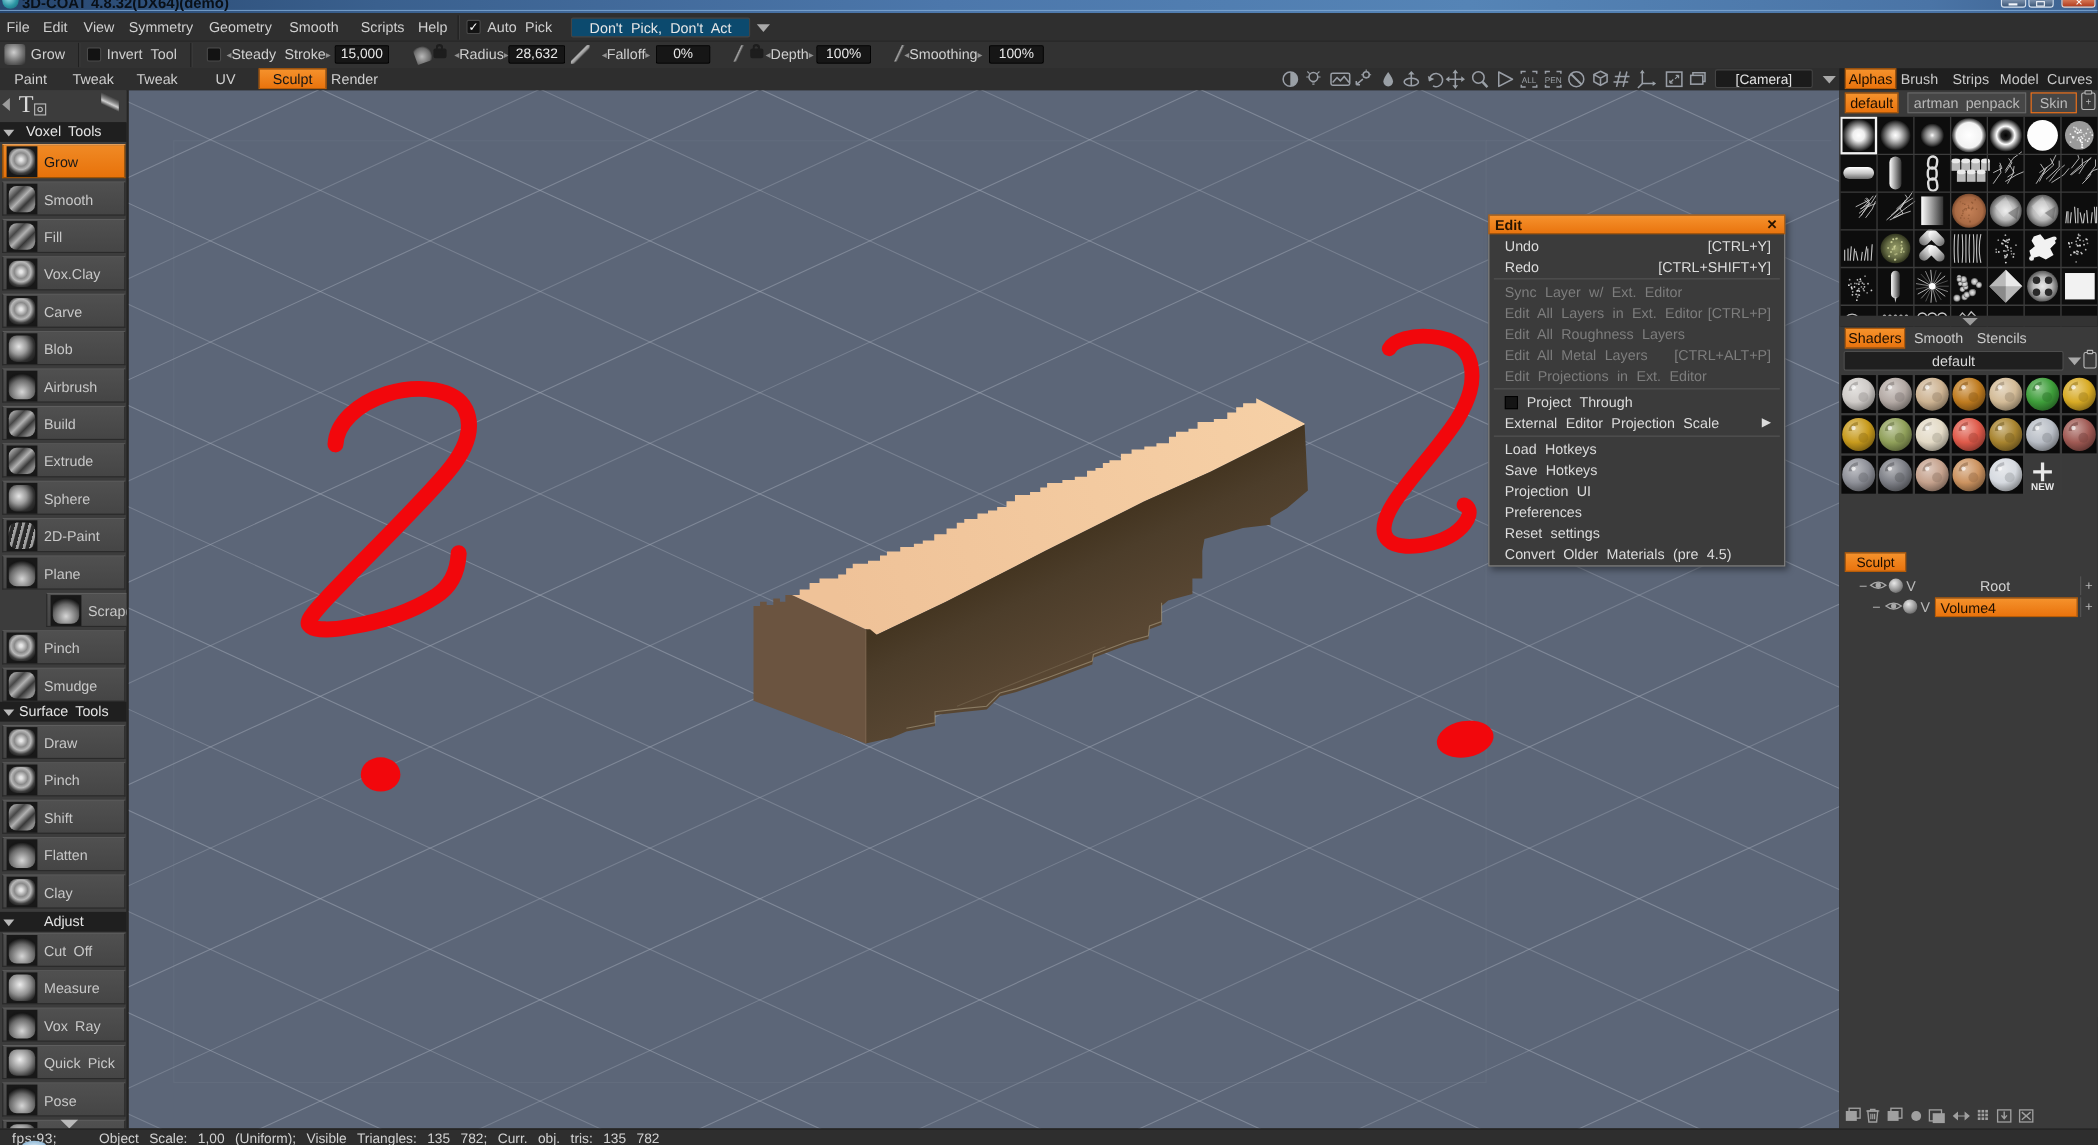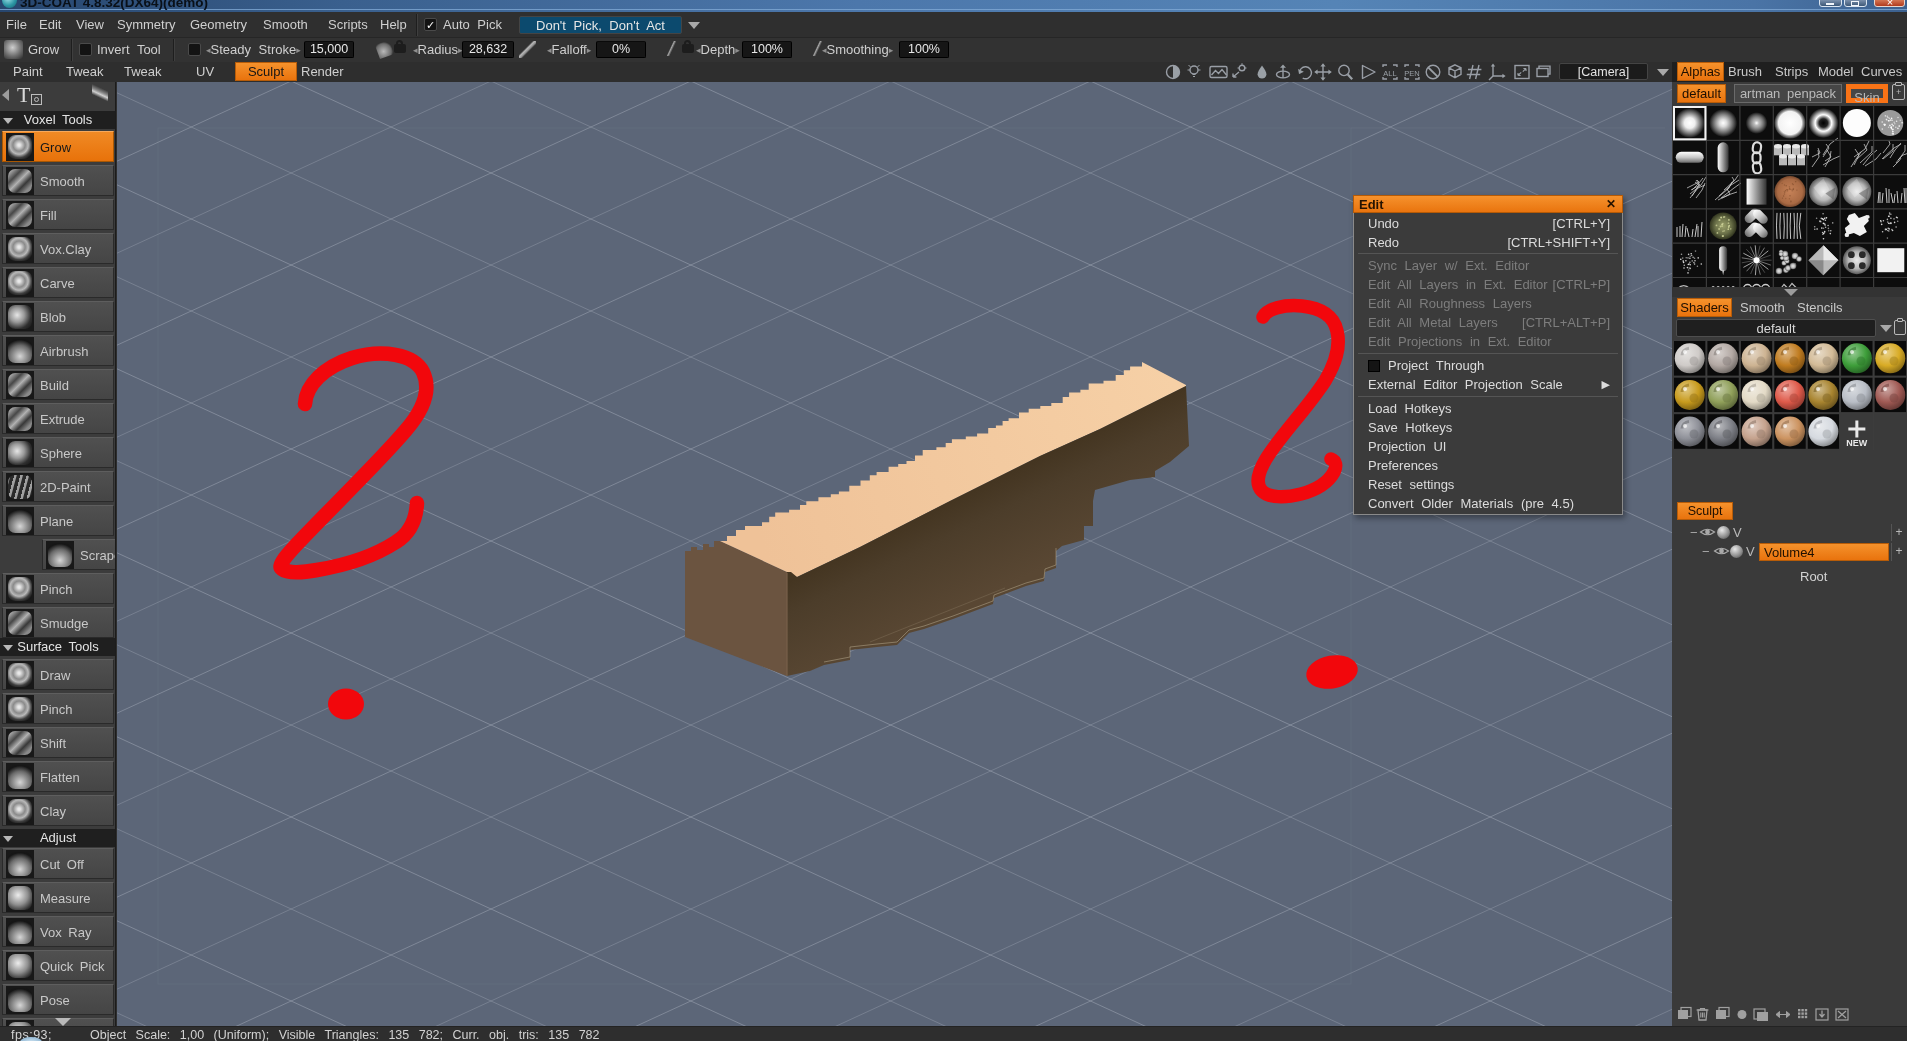--- a/index.html
+++ b/index.html
@@ -403,21 +403,21 @@
 <div class="abs" style="left:1672px;top:62px;width:235px;height:964px;background:#3a3a3a;">
     <div class="abs" style="left:0;top:0;width:235px;height:20px;background:#1f1f1f;">
       <div class="abs" style="left:5px;top:0px;width:47px;height:19px;background:linear-gradient(#f5922c,#e9730d);border:1px solid #b75c08;color:#1c0e00;font-size:13px;text-align:center;line-height:18px;">Alphas</div>
       <div class="abs" style="left:56px;top:2px;color:#c9c9c9;font-size:13px;">Brush</div>
       <div class="abs" style="left:103px;top:2px;color:#c9c9c9;font-size:13px;">Strips</div>
       <div class="abs" style="left:146px;top:2px;color:#c9c9c9;font-size:13px;">Model</div>
       <div class="abs" style="left:189px;top:2px;color:#c9c9c9;font-size:13px;">Curves</div>
     </div>
     <div class="abs" style="left:5px;top:22px;width:49px;height:19px;background:linear-gradient(#f5922c,#e9730d);border:1px solid #b75c08;color:#1c0e00;font-size:13px;text-align:center;line-height:18px;">default</div>
     <div class="abs" style="left:62px;top:22px;width:108px;height:19px;background:#464646;border:1px solid #6a6a6a;color:#b9b9b9;font-size:13px;text-align:center;line-height:18px;word-spacing:3px;">artman penpack</div>
-    <div class="abs" style="left:174px;top:22px;width:42px;height:19px;background:#464646;border:5px solid #f97316;color:#b9b9b9;font-size:13px;text-align:center;line-height:18px;">Skin</div>
+    <div class="abs" style="left:174px;top:22px;width:42px;height:19px;background:#464646;border:1px solid #f97316;color:#b9b9b9;font-size:13px;text-align:center;line-height:18px;">Skin</div>
     <div class="abs" style="left:220px;top:22px;width:13px;height:16px;border:1.5px solid #b9b9b9;border-radius:2px;"></div>
     <div class="abs" style="left:223px;top:20px;width:7px;height:4px;background:#3a3a3a;border:1.5px solid #b9b9b9;border-radius:1px;"></div>
     <div class="abs" style="left:224px;top:27px;width:6px;height:6px;color:#b9b9b9;font-size:9px;line-height:6px;">+</div>
     <svg class="abs" style="left:1px;top:44px;" width="234" height="191" viewBox="0 0 234 191">
       <defs>
         <radialGradient id="soft1">
           <stop offset="0" stop-color="#fff"></stop>
           <stop offset="0.35" stop-color="#efefef"></stop>
           <stop offset="1" stop-color="#fff" stop-opacity="0"></stop>
         </radialGradient>
@@ -1146,21 +1146,21 @@
       <div class="abs" style="left:27px;">
         <svg width="17" height="12" viewBox="0 0 17 12" style="position:absolute;top:2px;">
           <path d="M1.5 6 Q8.5 0.5 15.5 6 Q8.5 11.5 1.5 6 Z" fill="none" stroke="#a9a9a9" stroke-width="1.2"></path>
           <circle cx="8.5" cy="6" r="2.4" fill="#a9a9a9"></circle>
         </svg>
       </div>
       <div class="abs" style="left:45px;">
         <div class="abs" style="top:2px;width:13px;height:13px;border-radius:50%;background:radial-gradient(circle at 38% 32%,#e9e9e9,#8a8a8a 60%,#3a3a3a);"></div>
       </div>
       <div class="abs" style="left:61px;top:1px;color:#b9b9b9;font-size:13px;">V</div>
-      <div class="abs" style="left:128px;top:1px;color:#d2d2d2;font-size:13px;margin-top:44px;">Root</div>
+      <div class="abs" style="left:128px;top:1px;color:#d2d2d2;font-size:13px;">Root</div>
       <div class="abs" style="left:219px;top:0;width:15px;height:17px;border-left:1px solid #555;color:#b9b9b9;font-size:12px;text-align:center;line-height:16px;">+</div>
     </div>
     <div class="abs" style="left:0;top:481px;width:235px;height:19px;">
       <div class="abs" style="left:30px;top:1px;color:#aaa;font-size:13px;">−</div>
       <div class="abs" style="left:41px;">
         <svg width="17" height="12" viewBox="0 0 17 12" style="position:absolute;top:2px;">
           <path d="M1.5 6 Q8.5 0.5 15.5 6 Q8.5 11.5 1.5 6 Z" fill="none" stroke="#a9a9a9" stroke-width="1.2"></path>
           <circle cx="8.5" cy="6" r="2.4" fill="#a9a9a9"></circle>
         </svg>
       </div>

